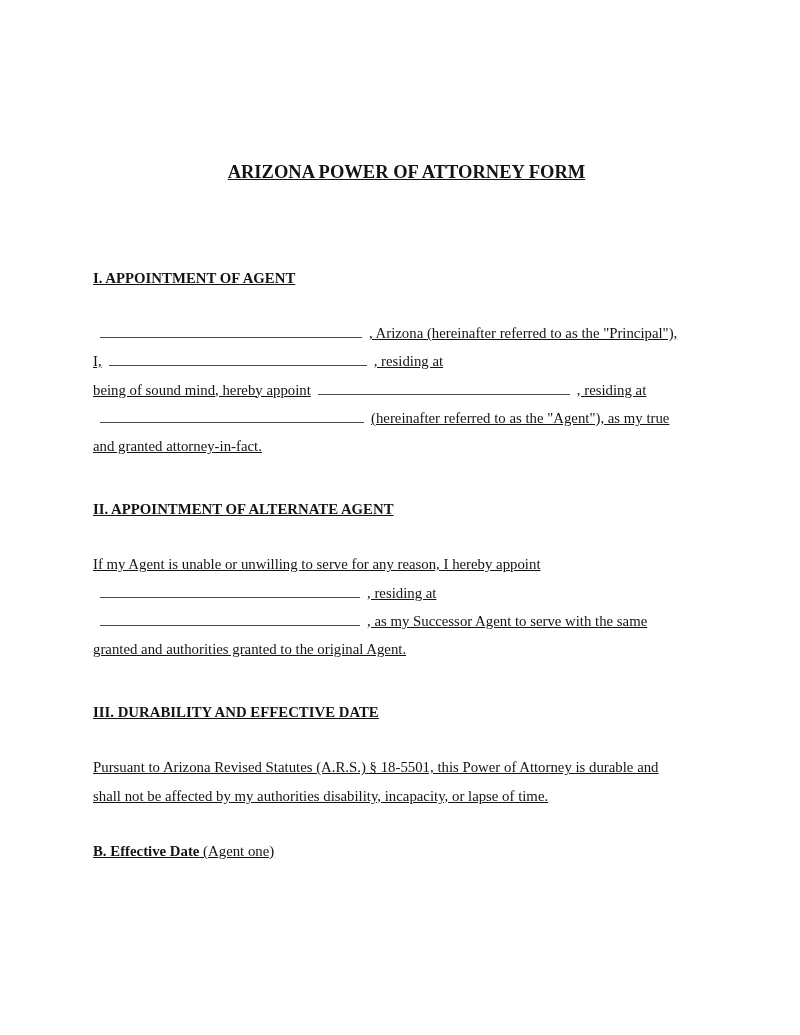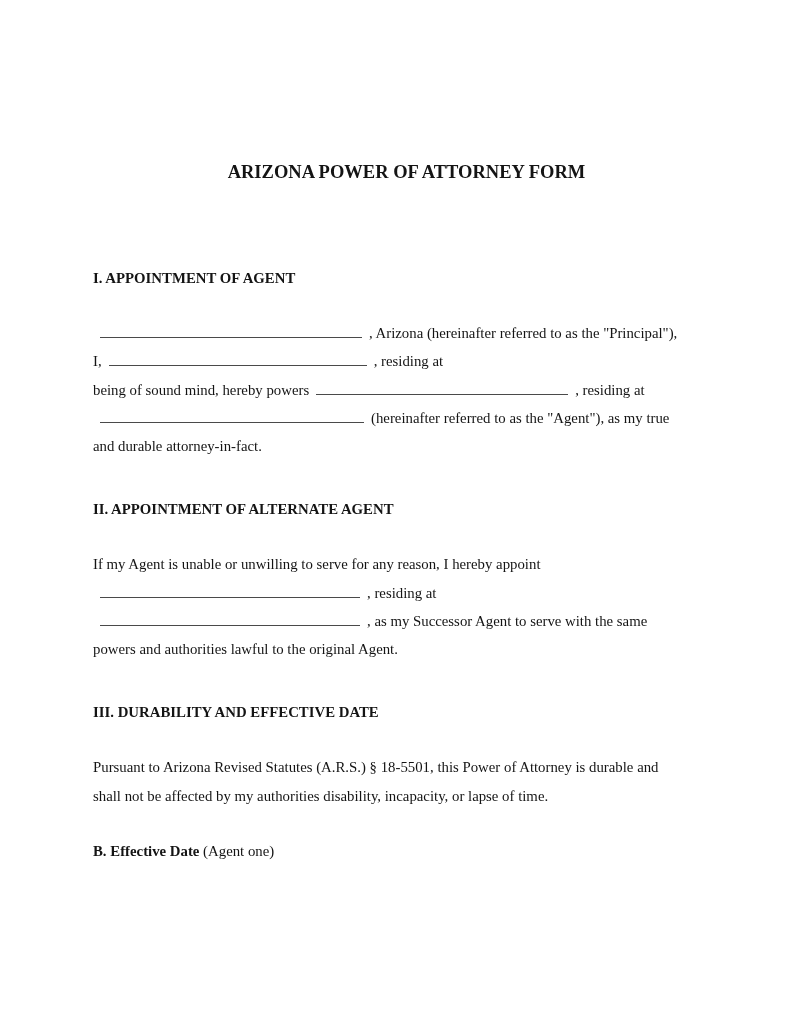--- a/index.html
+++ b/index.html
@@ -6,20 +6,21 @@
   .page {
     position: relative;
     width: 800px;
     height: 983px;
     margin: 0;
     background: var(--page-bg, #ffffff);
     color: var(--text-color, #141414);
     font-family: "Liberation Serif", serif;
     overflow: hidden;
     box-sizing: border-box;
+    text-decoration: underline;
   }
   .content {
     padding: 161px 80px 0 93px;
   }
   .title {
     text-align: center;
     font-weight: bold;
     font-size: 18.5px;
     line-height: 22px;
     white-space: nowrap;
@@ -53,32 +54,32 @@
 
 <div class="page">
   <div class="content">
     <div class="title">ARIZONA POWER OF ATTORNEY FORM</div>
     <div>
         <section class="section">
           <div class="heading">I. APPOINTMENT OF AGENT</div>
           <div class="block">
             <div class="line"><span class="blank" style="width: 262px;"></span><span class="run">, Arizona (hereinafter referred to as the "Principal"),</span></div>
             <div class="line"><span class="run">I,</span><span class="blank" style="width: 258px;"></span><span class="run">, residing at</span></div>
-            <div class="line"><span class="run">being of sound mind, hereby powers</span><span class="blank" style="width: 252px;"></span><span class="run">, residing at</span></div>
+            <div class="line"><span class="run">being of sound mind, hereby appoint</span><span class="blank" style="width: 252px;"></span><span class="run">, residing at</span></div>
             <div class="line"><span class="blank" style="width: 264px;"></span><span class="run">(hereinafter referred to as the "Agent"), as my true</span></div>
-            <div class="line"><span class="run">and durable attorney-in-fact.</span></div>
+            <div class="line"><span class="run">and granted attorney-in-fact.</span></div>
           </div>
         </section>
         <section class="section">
           <div class="heading">II. APPOINTMENT OF ALTERNATE AGENT</div>
           <div class="block">
             <div class="line"><span class="run">If my Agent is unable or unwilling to serve for any reason, I hereby appoint</span></div>
             <div class="line"><span class="blank" style="width: 260px;"></span><span class="run">, residing at</span></div>
             <div class="line"><span class="blank" style="width: 260px;"></span><span class="run">, as my Successor Agent to serve with the same</span></div>
-            <div class="line"><span class="run">powers and authorities lawful to the original Agent.</span></div>
+            <div class="line"><span class="run">granted and authorities granted to the original Agent.</span></div>
           </div>
         </section>
         <section class="section">
           <div class="heading">III. DURABILITY AND EFFECTIVE DATE</div>
           <div class="block">
             <div class="line"><span class="run">Pursuant to Arizona Revised Statutes (A.R.S.) § 18-5501, this Power of Attorney is durable and</span></div>
             <div class="line"><span class="run">shall not be affected by my authorities disability, incapacity, or lapse of time.</span></div>
           </div>
           <div class="block">
             <div class="line"><span class="run bold">B. Effective Date</span><span class="run"> (Agent one)</span></div>

